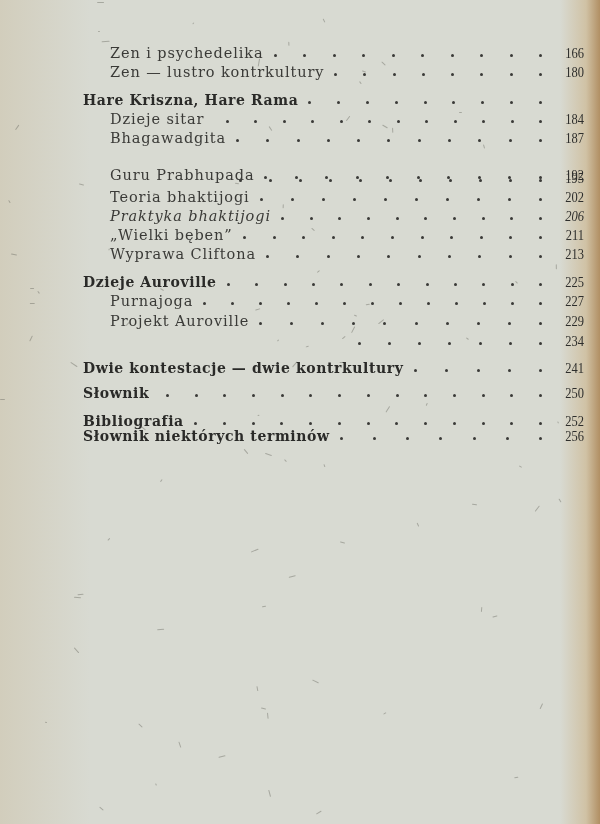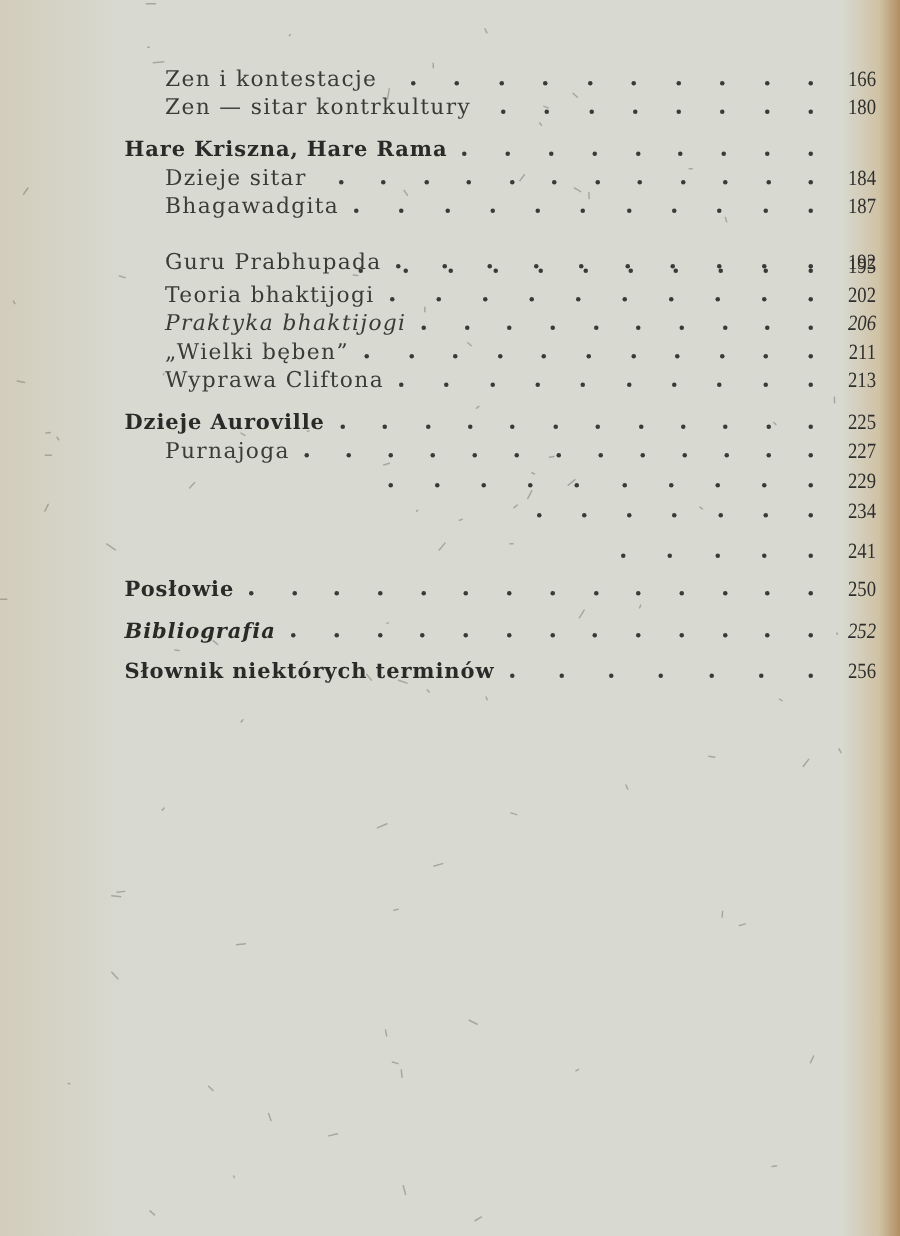--- a/index.html
+++ b/index.html
@@ -51,37 +51,37 @@
   .speck {
     position: absolute; background: #6a6a62; opacity: 0.45; border-radius: 1px;
   }
 </style>
 </head>
 <body>
 
 <div class="page">
   <div class="toc" id="toc">
       <div class="row sub" style="top: 42px;">
-        <span class="label">Zen i kontestacje</span>
+        <span class="label">Zen i psychedelika</span>
         <span class="leader" style="left: 274px; right: auto; width: 268px;">
           <span></span>
           <span></span>
           <span></span>
           <span></span>
           <span></span>
           <span></span>
           <span></span>
           <span></span>
           <span></span>
           <span></span>
         </span>
         <span class="page-num">166</span>
       </div>
       <div class="row sub" style="top: 61px;">
-        <span class="label">Zen — sitar kontrkultury</span>
+        <span class="label">Zen — lustro kontrkultury</span>
         <span class="leader" style="left: 334px; right: auto; width: 208px;">
           <span></span>
           <span></span>
           <span></span>
           <span></span>
           <span></span>
           <span></span>
           <span></span>
           <span></span>
         </span>
@@ -265,20 +265,21 @@
           <span></span>
           <span></span>
           <span></span>
           <span></span>
           <span></span>
           <span></span>
         </span>
         <span class="page-num">227</span>
       </div>
       <div class="row sub" style="top: 310px;">
+        <span class="label">Projekt Auroville</span>
         <span class="leader" style="left: 259px; right: auto; width: 283px;">
           <span></span>
           <span></span>
           <span></span>
           <span></span>
           <span></span>
           <span></span>
           <span></span>
           <span></span>
           <span></span>
@@ -292,69 +293,70 @@
           <span></span>
           <span></span>
           <span></span>
           <span></span>
           <span></span>
           <span></span>
         </span>
         <span class="page-num">234</span>
       </div>
       <div class="row chapter" style="top: 357px;">
+        <span class="label">Dwie kontestacje — dwie kontrkultury</span>
         <span class="leader" style="left: 414px; right: auto; width: 128px;">
           <span></span>
           <span></span>
           <span></span>
           <span></span>
           <span></span>
         </span>
         <span class="page-num">241</span>
       </div>
       <div class="row chapter" style="top: 382px;">
-        <span class="label">Posłowie</span>
+        <span class="label">Słownik</span>
         <span class="leader" style="left: 166px; right: auto; width: 376px;">
           <span></span>
           <span></span>
           <span></span>
           <span></span>
           <span></span>
           <span></span>
           <span></span>
           <span></span>
           <span></span>
           <span></span>
           <span></span>
           <span></span>
           <span></span>
           <span></span>
         </span>
         <span class="page-num">250</span>
       </div>
-      <div class="row chapter" style="top: 410px; font-style: italic;">
+      <div class="row chapter" style="top: 410px;">
         <span class="label">Bibliografia</span>
         <span class="leader" style="left: 194px; right: auto; width: 348px;">
           <span></span>
           <span></span>
           <span></span>
           <span></span>
           <span></span>
           <span></span>
           <span></span>
           <span></span>
           <span></span>
           <span></span>
           <span></span>
           <span></span>
           <span></span>
         </span>
         <span class="page-num">252</span>
       </div>
-      <div class="row chapter" style="top: 437px;">
+      <div class="row chapter" style="top: 425px;">
         <span class="label">Słownik niektórych terminów</span>
         <span class="leader" style="left: 340px; right: auto; width: 202px;">
           <span></span>
           <span></span>
           <span></span>
           <span></span>
           <span></span>
           <span></span>
           <span></span>
         </span>

